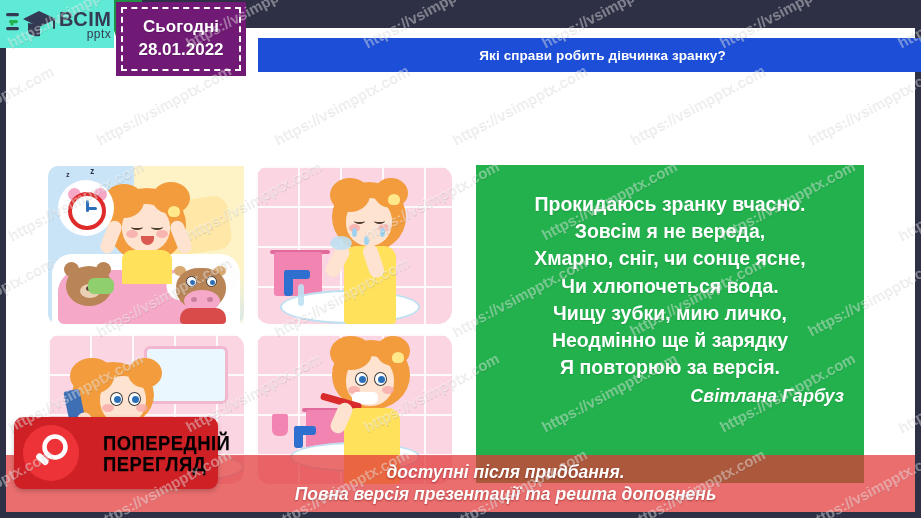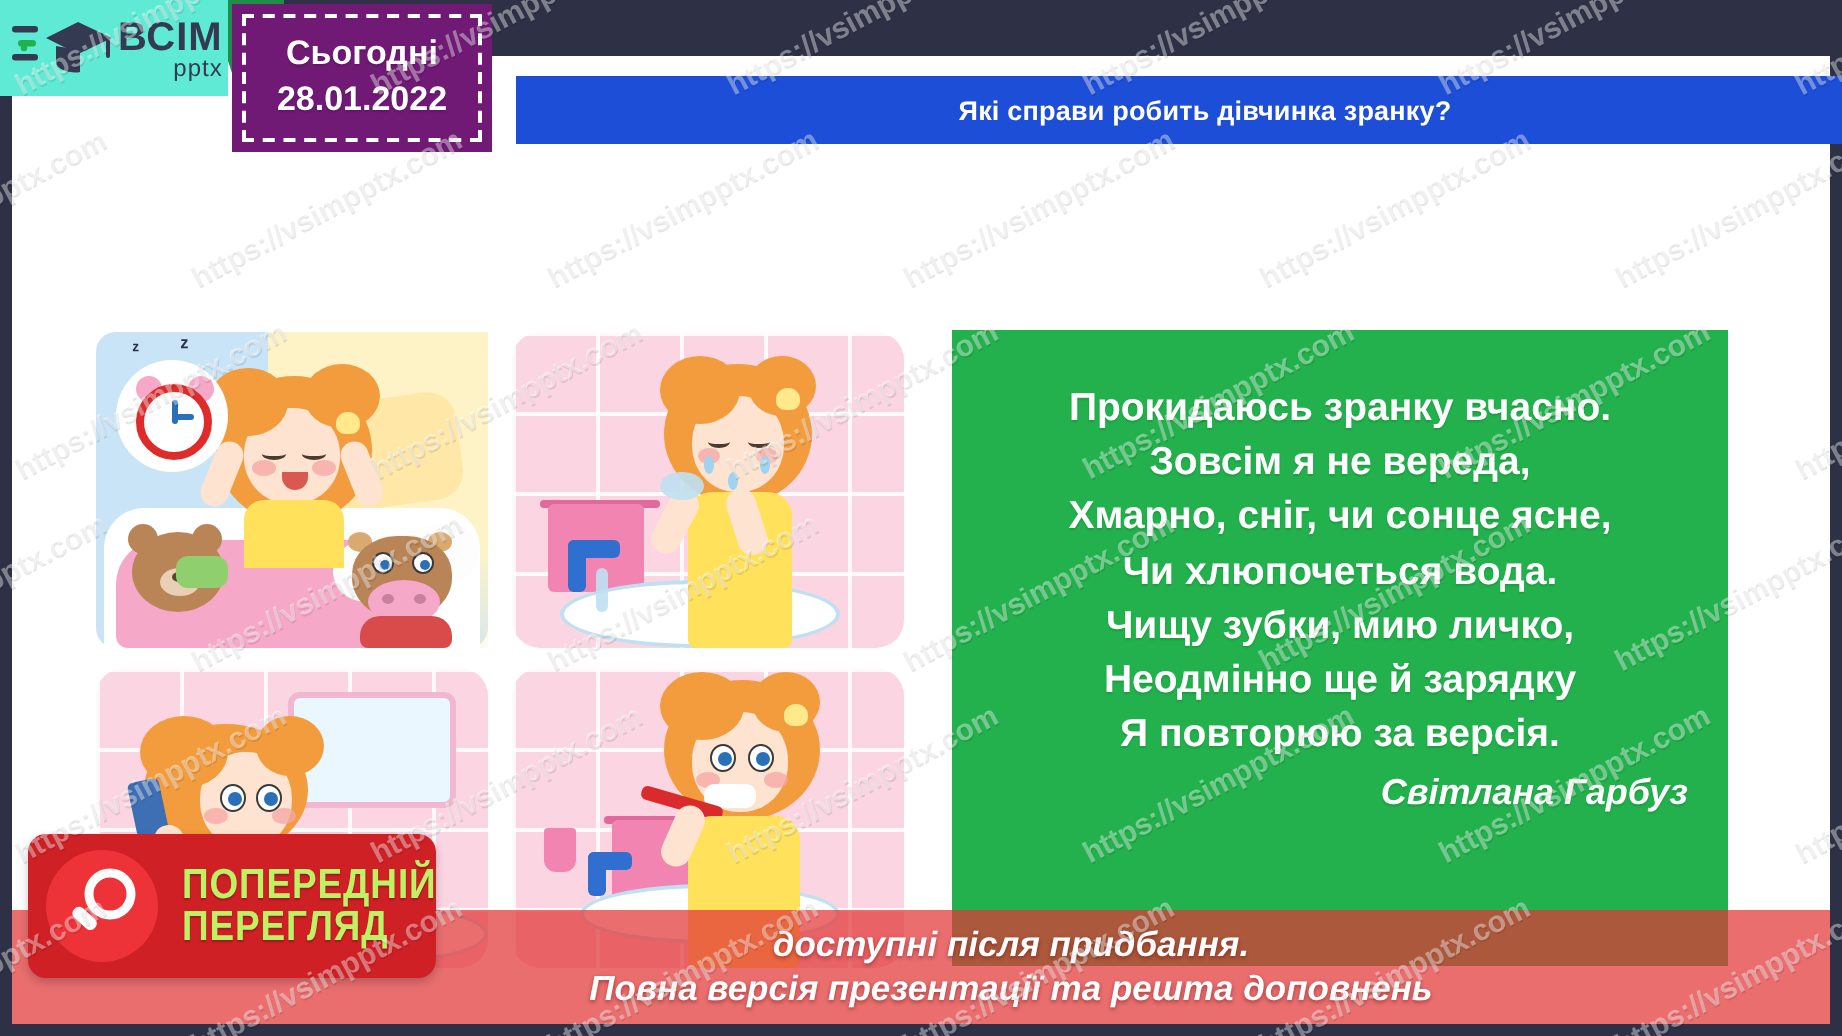--- a/index.html
+++ b/index.html
@@ -239,22 +239,22 @@
     position: relative;
     margin-left: 9px;
     width: 56px; height: 56px;
     border-radius: 50%;
     background: #ee3338;
     flex: 0 0 auto;
     overflow: hidden;
   }
   .pb-circle svg { position: absolute; left: 9px; top: 8px; }
   .pb-words {
-    margin-left: 12px;
-    color: #bef264;
+    margin-left: 24px;
+    color: #000000;
     line-height: 1.02;
     letter-spacing: 0.5px;
   }
   .pb-words span {
     display: block;
     font-size: 21px;
     font-weight: 700;
     font-family: "Liberation Sans Narrow", "Liberation Sans", sans-serif;
     transform: scaleX(0.88);
     transform-origin: left center;

